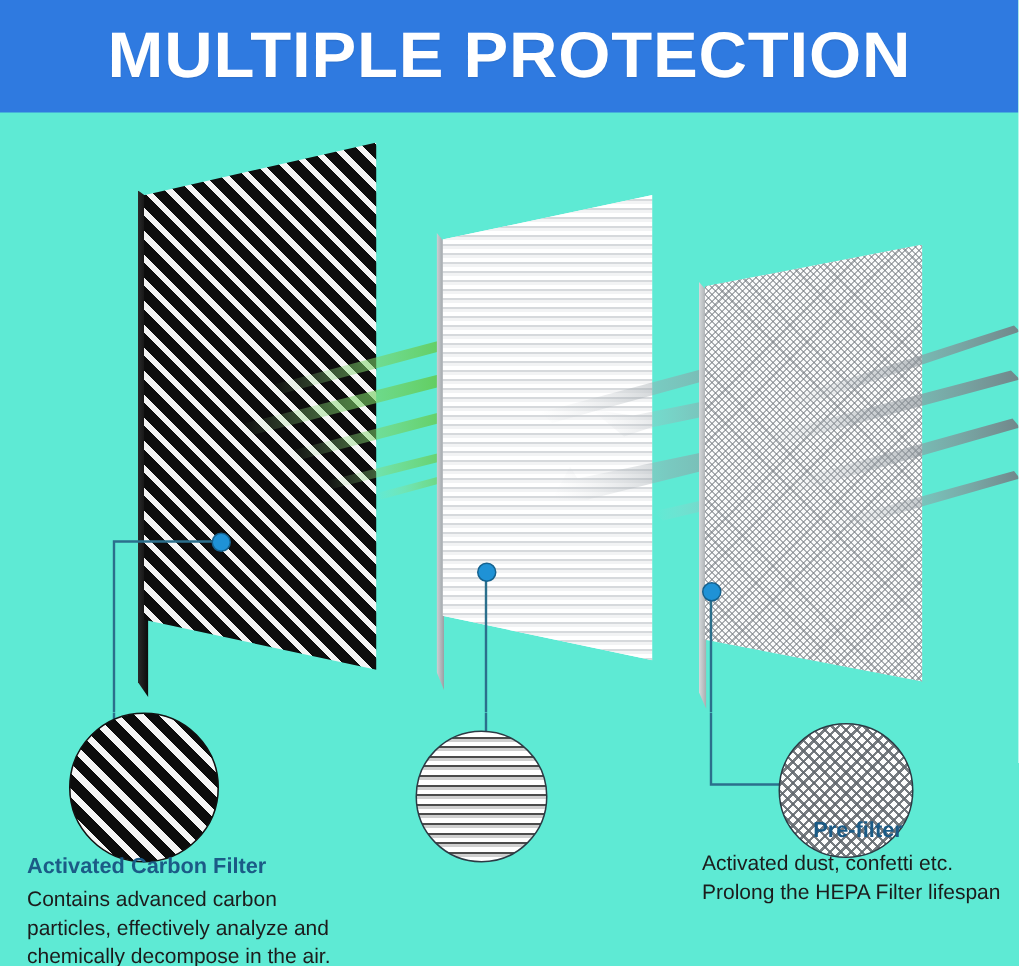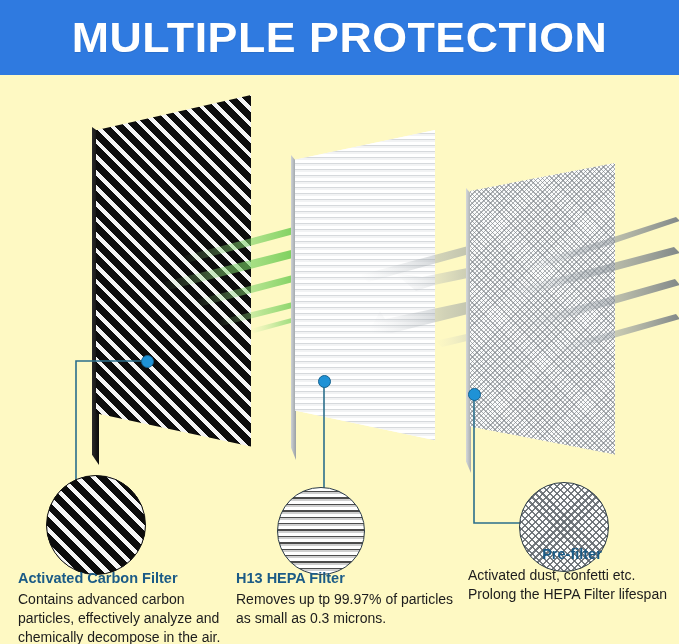--- a/index.html
+++ b/index.html
@@ -6,21 +6,21 @@
   html,body{margin:0;padding:0;background:#ffffff;}
   body{
     font-family:"Liberation Sans", sans-serif;
     -webkit-font-smoothing:antialiased;
   }
   #page{
     position:relative;
     width:679px;
     height:644px;
     overflow:hidden;
-    background:#fef9c3;
+    background:#5eead4;
   }
 
   
   #banner{
     position:absolute;
     left:0; top:0;
     width:679px; height:75px;
     background:#2f7ae0;
     display:flex;
     align-items:center;
@@ -302,23 +302,19 @@
 
   <div class="mag" id="mag-carbon"></div>
   <div class="mag" id="mag-hepa"></div>
   <div class="mag" id="mag-pre"></div>
 
   <div class="caption" id="cap-carbon">
     <p class="cap-title">Activated Carbon Filter</p>
     <p class="cap-body">Contains advanced carbon particles, effectively analyze and chemically decompose  in the air.</p>
   </div>
 
-  <div class="caption" id="cap-hepa">
-    <p class="cap-title">H13 HEPA Filter</p>
-    <p class="cap-body">Removes up tp 99.97% of particles as small as 0.3 microns.</p>
-  </div>
 
   <div class="caption" id="cap-pre">
     <p class="cap-title">Pre-filter</p>
     <p class="cap-body">Activated dust, confetti etc. Prolong the HEPA Filter lifespan</p>
   </div>
 
 </div>
 
 </body></html>

